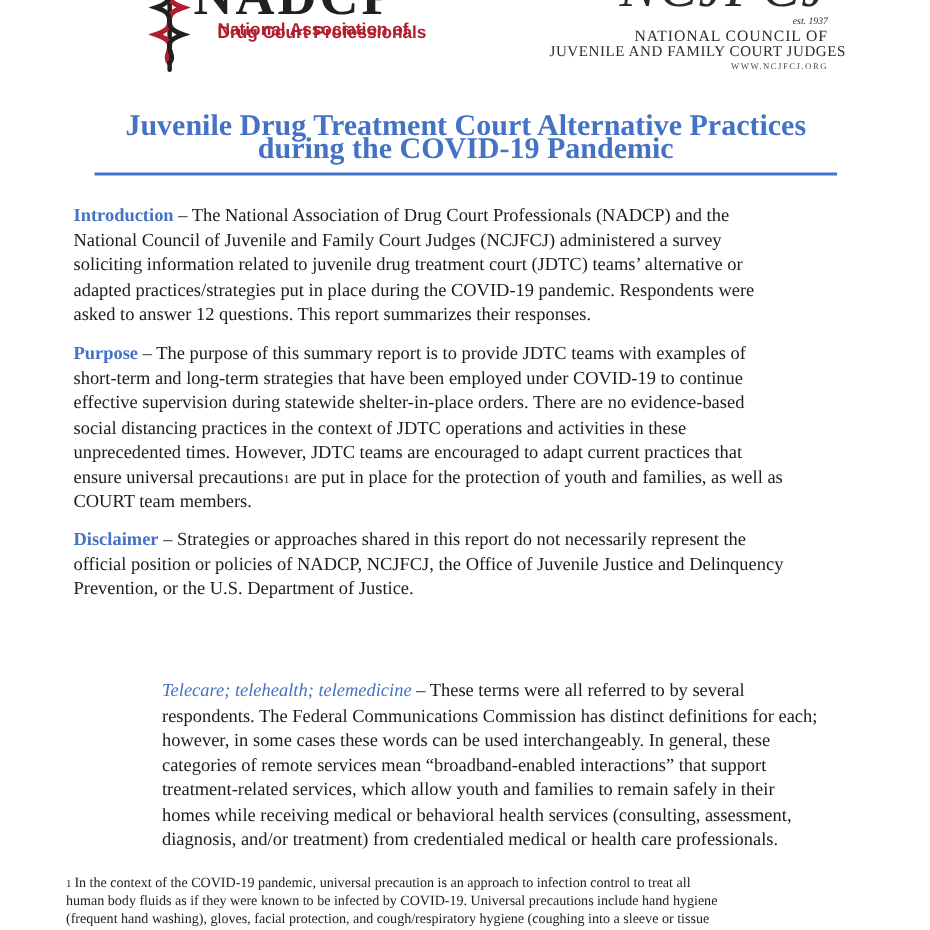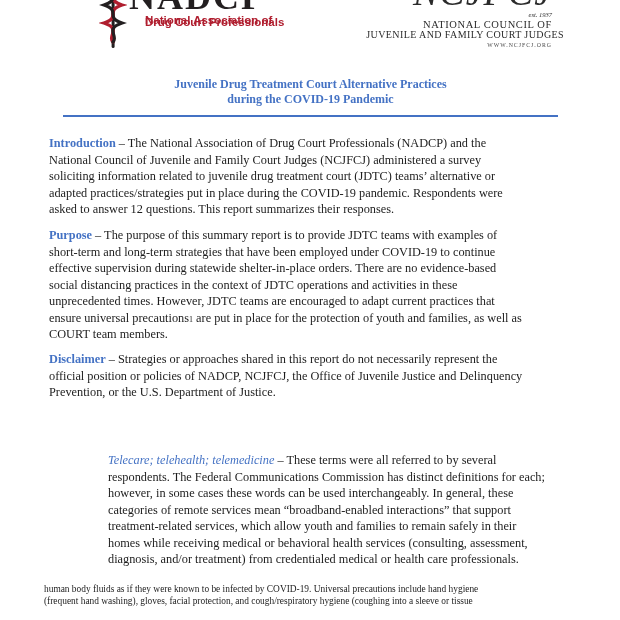--- a/index.html
+++ b/index.html
@@ -30,21 +30,21 @@
     color:#2b2b2b; line-height:1; letter-spacing:1px;
   }
   .ncjfcj-est { position:absolute; left:0; right:0; top:11px; font-size:6.5px; font-style:italic; color:#2b2b2b; }
   .ncjfcj-n1 { position:absolute; left:0; right:0; top:19px; font-size:10.5px; letter-spacing:0.6px; color:#2b2b2b; white-space:nowrap; }
   .ncjfcj-n2 { position:absolute; left:-12px; right:-12px; top:29px; font-size:10px; letter-spacing:0.4px; color:#2b2b2b; white-space:nowrap; }
   .ncjfcj-web { position:absolute; left:0; right:0; top:42px; font-size:5.8px; letter-spacing:1px; color:#4a4a4a; }
 
   
   .doc-title {
     position:absolute; left:63px; top:77px; width:495px; text-align:center;
-    color:var(--accent-blue,#4472c4); font-weight:bold; font-size:12px; line-height:15.2px;
+    color:var(--accent-blue,#4472c4); font-weight:bold; font-size:20px; line-height:15.2px;
   }
   .title-rule {
     position:absolute; left:63px; top:115px; width:495px; height:0;
     border-top:2px solid var(--accent-blue,#4472c4);
   }
 
   
   .para { position:absolute; left:49px; width:500px; font-size:12.3px; }
   .tline { height:16.5px; line-height:16.5px; white-space:nowrap; }
   .lead { color:var(--accent-blue,#4472c4); font-weight:bold; }
@@ -139,19 +139,22 @@
         <div class="tline">respondents. The Federal Communications Commission has distinct definitions for each;</div>
         <div class="tline">however, in some cases these words can be used interchangeably. In general, these</div>
         <div class="tline">categories of remote services mean “broadband-enabled interactions” that support</div>
         <div class="tline">treatment-related services, which allow youth and families to remain safely in their</div>
         <div class="tline">homes while receiving medical or behavioral health services (consulting, assessment,</div>
         <div class="tline">diagnosis, and/or treatment) from credentialed medical or health care professionals.</div>
       </div>
   </div>
 
   <div class="footnote">
+    <div class="fline">
+      <span class="fnmark">1</span><span>In the context of the COVID-19 pandemic, universal precaution is an approach to infection control to treat all</span>
+    </div>
     <div>
         <div class="fline">human body fluids as if they were known to be infected by COVID-19. Universal precautions include hand hygiene</div>
         <div class="fline">(frequent hand washing), gloves, facial protection, and cough/respiratory hygiene (coughing into a sleeve or tissue</div>
       </div>
   </div>
 
 </div>
 
 </body></html>

